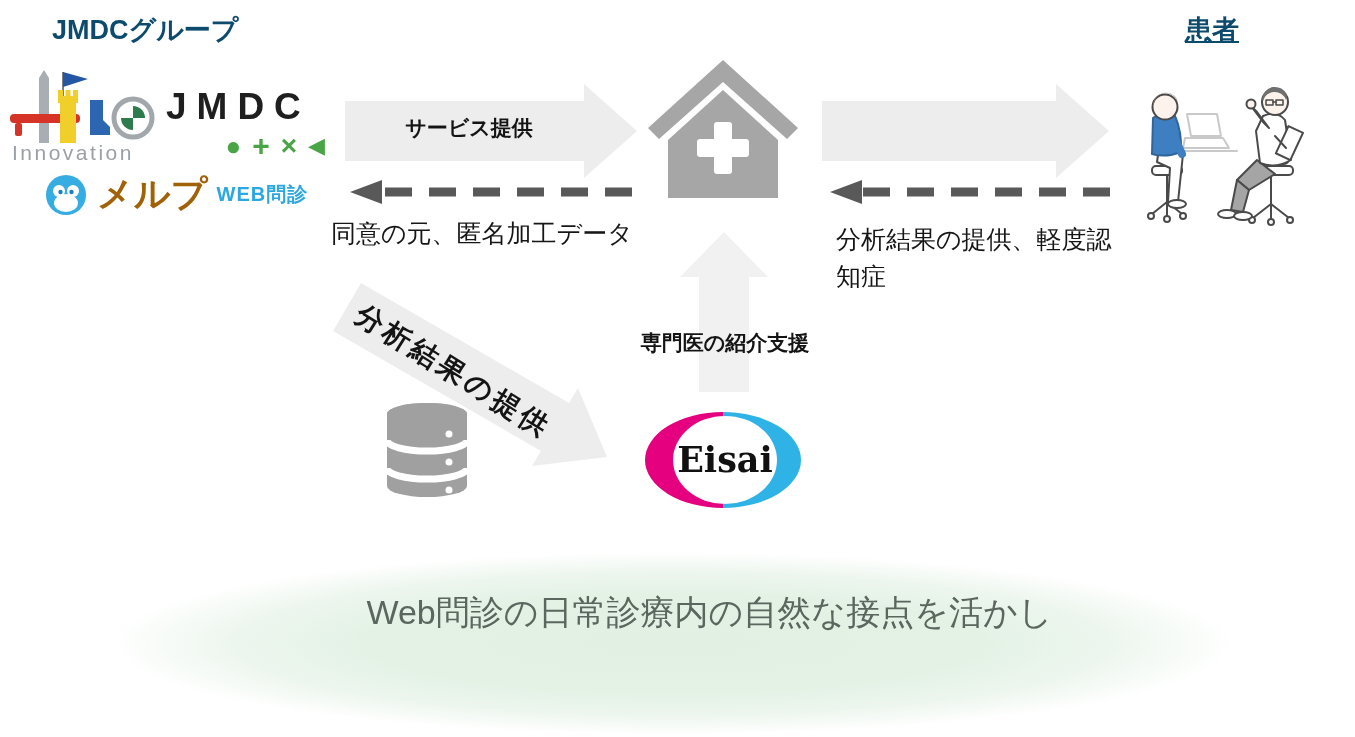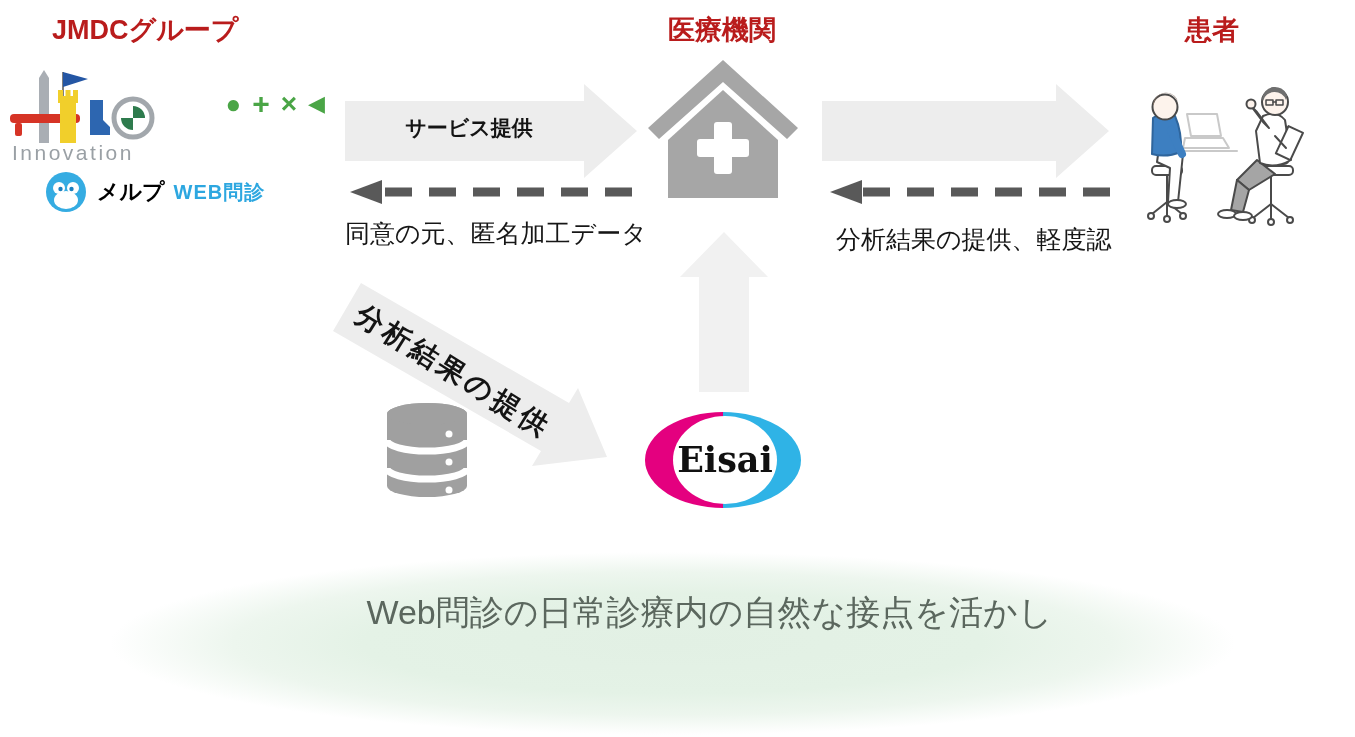--- a/index.html
+++ b/index.html
@@ -1,19 +1,19 @@
 <!DOCTYPE html>
 <html><head>
 <meta charset="utf-8">
 <style>
   html,body{margin:0;padding:0;background:#fff;}
   #stage{position:relative;width:1355px;height:737px;background:#fff;overflow:hidden;
          font-family:"Liberation Sans","DejaVu Sans",sans-serif;color:#1a1a1a;}
   .abs{position:absolute;}
-  .hdr{font-size:27px;font-weight:700;color:#b91c1c;z-index:3;}
+  .hdr{font-size:27px;font-weight:700;color:#0c4a6e;z-index:3;}
   .ctr{text-align:center;}
   .arrow-label{font-size:21px;font-weight:700;color:#141414;z-index:3;}
   .note{font-size:25px;line-height:37px;color:#161616;z-index:3;white-space:nowrap;}
   #diag-label{font-size:28px;font-weight:700;letter-spacing:4px;color:#141414;
               transform:rotate(32deg);transform-origin:0 0;z-index:3;white-space:nowrap;}
   #referral-label{z-index:3;}
   #banner-ellipse{left:110px;top:552px;width:1125px;height:183px;z-index:0;
     background:radial-gradient(50% 50% at 50% 50%, #e2f0e4 0%, #e4f2e6 55%, #edf6ee 78%, rgba(255,255,255,0) 100%);}
   #banner-text{left:0;top:588px;width:1355px;text-align:center;font-size:34px;line-height:48px;
                color:#5b675e;z-index:2;padding-left:32px;}
@@ -22,21 +22,21 @@
   #jmdc-logo{left:166px;top:86px;z-index:3;width:165px;}
   #jmdc-word{font-size:37px;font-weight:700;letter-spacing:10px;color:#1f1f1f;white-space:nowrap;}
   #jmdc-symbols{display:flex;justify-content:flex-end;align-items:center;gap:11px;margin-top:1px;padding-right:6px;}
   #jmdc-symbols span{color:#4aa546;font-weight:700;}
   .sym-dot{font-size:26px;}
   .sym-plus{font-size:30px;}
   .sym-x{font-size:28px;}
   .sym-tri{font-size:22px;}
   
   #melp-logo{left:44px;top:170px;z-index:3;display:flex;align-items:center;gap:9px;}
-  #melp-name{font-size:22px;font-weight:700;color:#000000;}
+  #melp-name{font-size:36px;font-weight:700;color:#a16207;}
   #melp-service{font-size:20px;font-weight:700;color:#2da7e0;letter-spacing:1px;}
   
   #hero-logo{left:6px;top:66px;z-index:3;}
 </style>
 </head>
 <body>
 
 <div id="stage">
 
   <div id="banner-ellipse" class="abs"></div>
@@ -150,42 +150,42 @@
 
       <circle cx="150" cy="50" r="13" fill="#fdf3ec" stroke="#4a4a4a" stroke-width="2"></circle>
       <path d="M137,47 a13,13 0 0 1 25,-4 l-1,5 a12,12 0 0 0 -23,1 Z" fill="#6f6f6f"></path>
       <rect x="141" y="48" width="7" height="5" fill="none" stroke="#4a4a4a" stroke-width="1.5"></rect>
       <rect x="151" y="48" width="7" height="5" fill="none" stroke="#4a4a4a" stroke-width="1.5"></rect>
       <line x1="148" y1="50" x2="151" y2="50" stroke="#4a4a4a" stroke-width="1.5"></line>
     </g>
   </svg>
 
   <div class="abs hdr" style="left:52px;top:12px;">JMDCグループ</div>
-  <div class="abs hdr ctr" style="left:622px;top:12px;width:200px;">医療機関</div>
-  <div class="abs hdr ctr" style="left:1162px;top:12px;width:100px;">患者</div>
+  <div class="abs hdr ctr" style="left:1162px;top:12px;width:100px;text-decoration:underline;">患者</div>
 
   <svg id="hero-logo" class="abs" width="155" height="105" viewBox="0 0 155 105">
     <polygon points="33,77 33,12 38,4 43,12 43,77" fill="#a9aeb4"></polygon>
     <rect x="4" y="48" width="70" height="9" rx="4" fill="#d63426"></rect>
     <rect x="9" y="57" width="7" height="13" rx="2" fill="#d63426"></rect>
     <line x1="57" y1="6" x2="57" y2="30" stroke="#555" stroke-width="1.5"></line>
     <polygon points="57,6 82,13 57,21" fill="#2456a4"></polygon>
     <rect x="52" y="24" width="5" height="7" fill="#f1cf2b"></rect>
     <rect x="59.5" y="24" width="5" height="7" fill="#f1cf2b"></rect>
     <rect x="67" y="24" width="5" height="7" fill="#f1cf2b"></rect>
     <rect x="52" y="30" width="20" height="7" fill="#f1cf2b"></rect>
     <rect x="54" y="37" width="16" height="40" fill="#f1cf2b"></rect>
     <path d="M84,34 h13 v20 l7,7 v8 h-20 Z" fill="#2d66b0"></path>
     <circle cx="127" cy="52" r="19" fill="none" stroke="#a2a7ac" stroke-width="5"></circle>
     <path d="M127,40 A12,12 0 0 1 139,52 L127,52 Z" fill="#2e7b4d"></path>
     <path d="M127,64 A12,12 0 0 1 115,52 L127,52 Z" fill="#2e7b4d"></path>
     <text x="6" y="94" font-size="21" fill="#9aa0a5" letter-spacing="2.5">Innovation</text>
   </svg>
 
   <div id="jmdc-logo" class="abs">
+    <div id="jmdc-word">JMDC</div>
     <div id="jmdc-symbols">
       <span class="sym-dot">●</span>
       <span class="sym-plus">+</span>
       <span class="sym-x">×</span>
       <span class="sym-tri">◀</span>
     </div>
   </div>
 
   <div id="melp-logo" class="abs">
     <svg width="44" height="44" viewBox="0 0 44 44">
@@ -195,26 +195,28 @@
       <circle cx="29" cy="18" r="6" fill="#fff"></circle>
       <circle cx="16.5" cy="19" r="2.2" fill="#1b7fbe"></circle>
       <circle cx="27.5" cy="19" r="2.2" fill="#1b7fbe"></circle>
       <polygon points="19,22.5 25,22.5 22,26.5" fill="#fff"></polygon>
     </svg>
     <span id="melp-name">メルプ</span>
     <span id="melp-service">WEB問診</span>
   </div>
 
   <div class="abs arrow-label ctr" style="left:352px;top:114px;width:234px;">サービス提供</div>
+  <div id="referral-label" class="abs arrow-label ctr" style="left:600px;top:329px;width:250px;">専門医の紹介支援</div>
   <div id="diag-label" class="abs" style="left:368px;top:296px;">分析結果の提供</div>
 
-  <div class="abs note" style="left:345px;top:215px;">
+  <div class="abs note" style="left:331px;top:215px;">
     <div>同意の元、匿名加工データ</div>
   </div>
   <div class="abs note" style="left:836px;top:221px;">
     <div>分析結果の提供、軽度認</div>
+    <div>知症</div>
   </div>
 
   <div id="banner-text" class="abs">
     <div>Web問診の日常診療内の自然な接点を活かし</div>
   </div>
 
 </div>
 
 </body></html>

